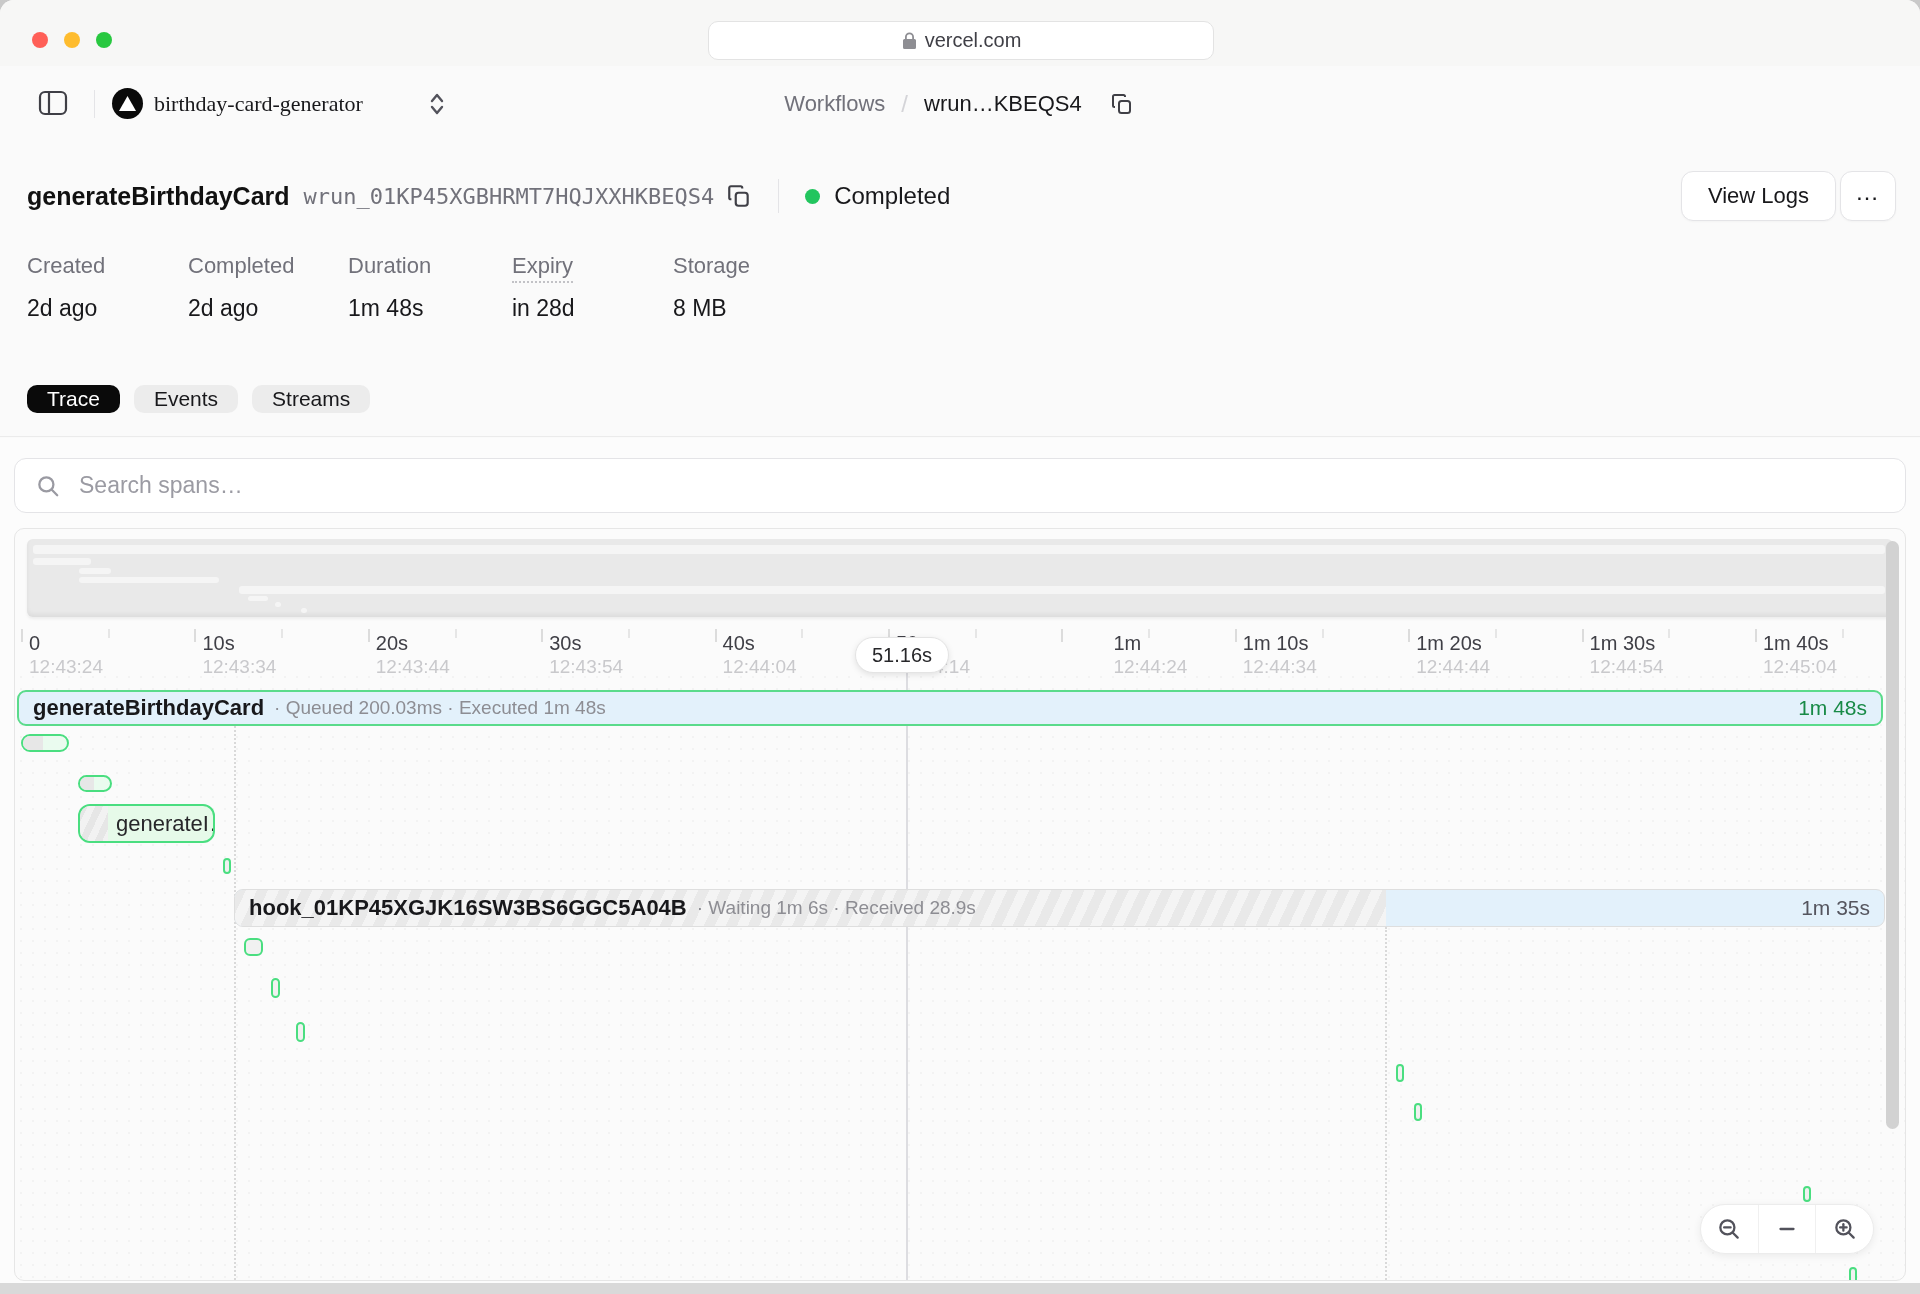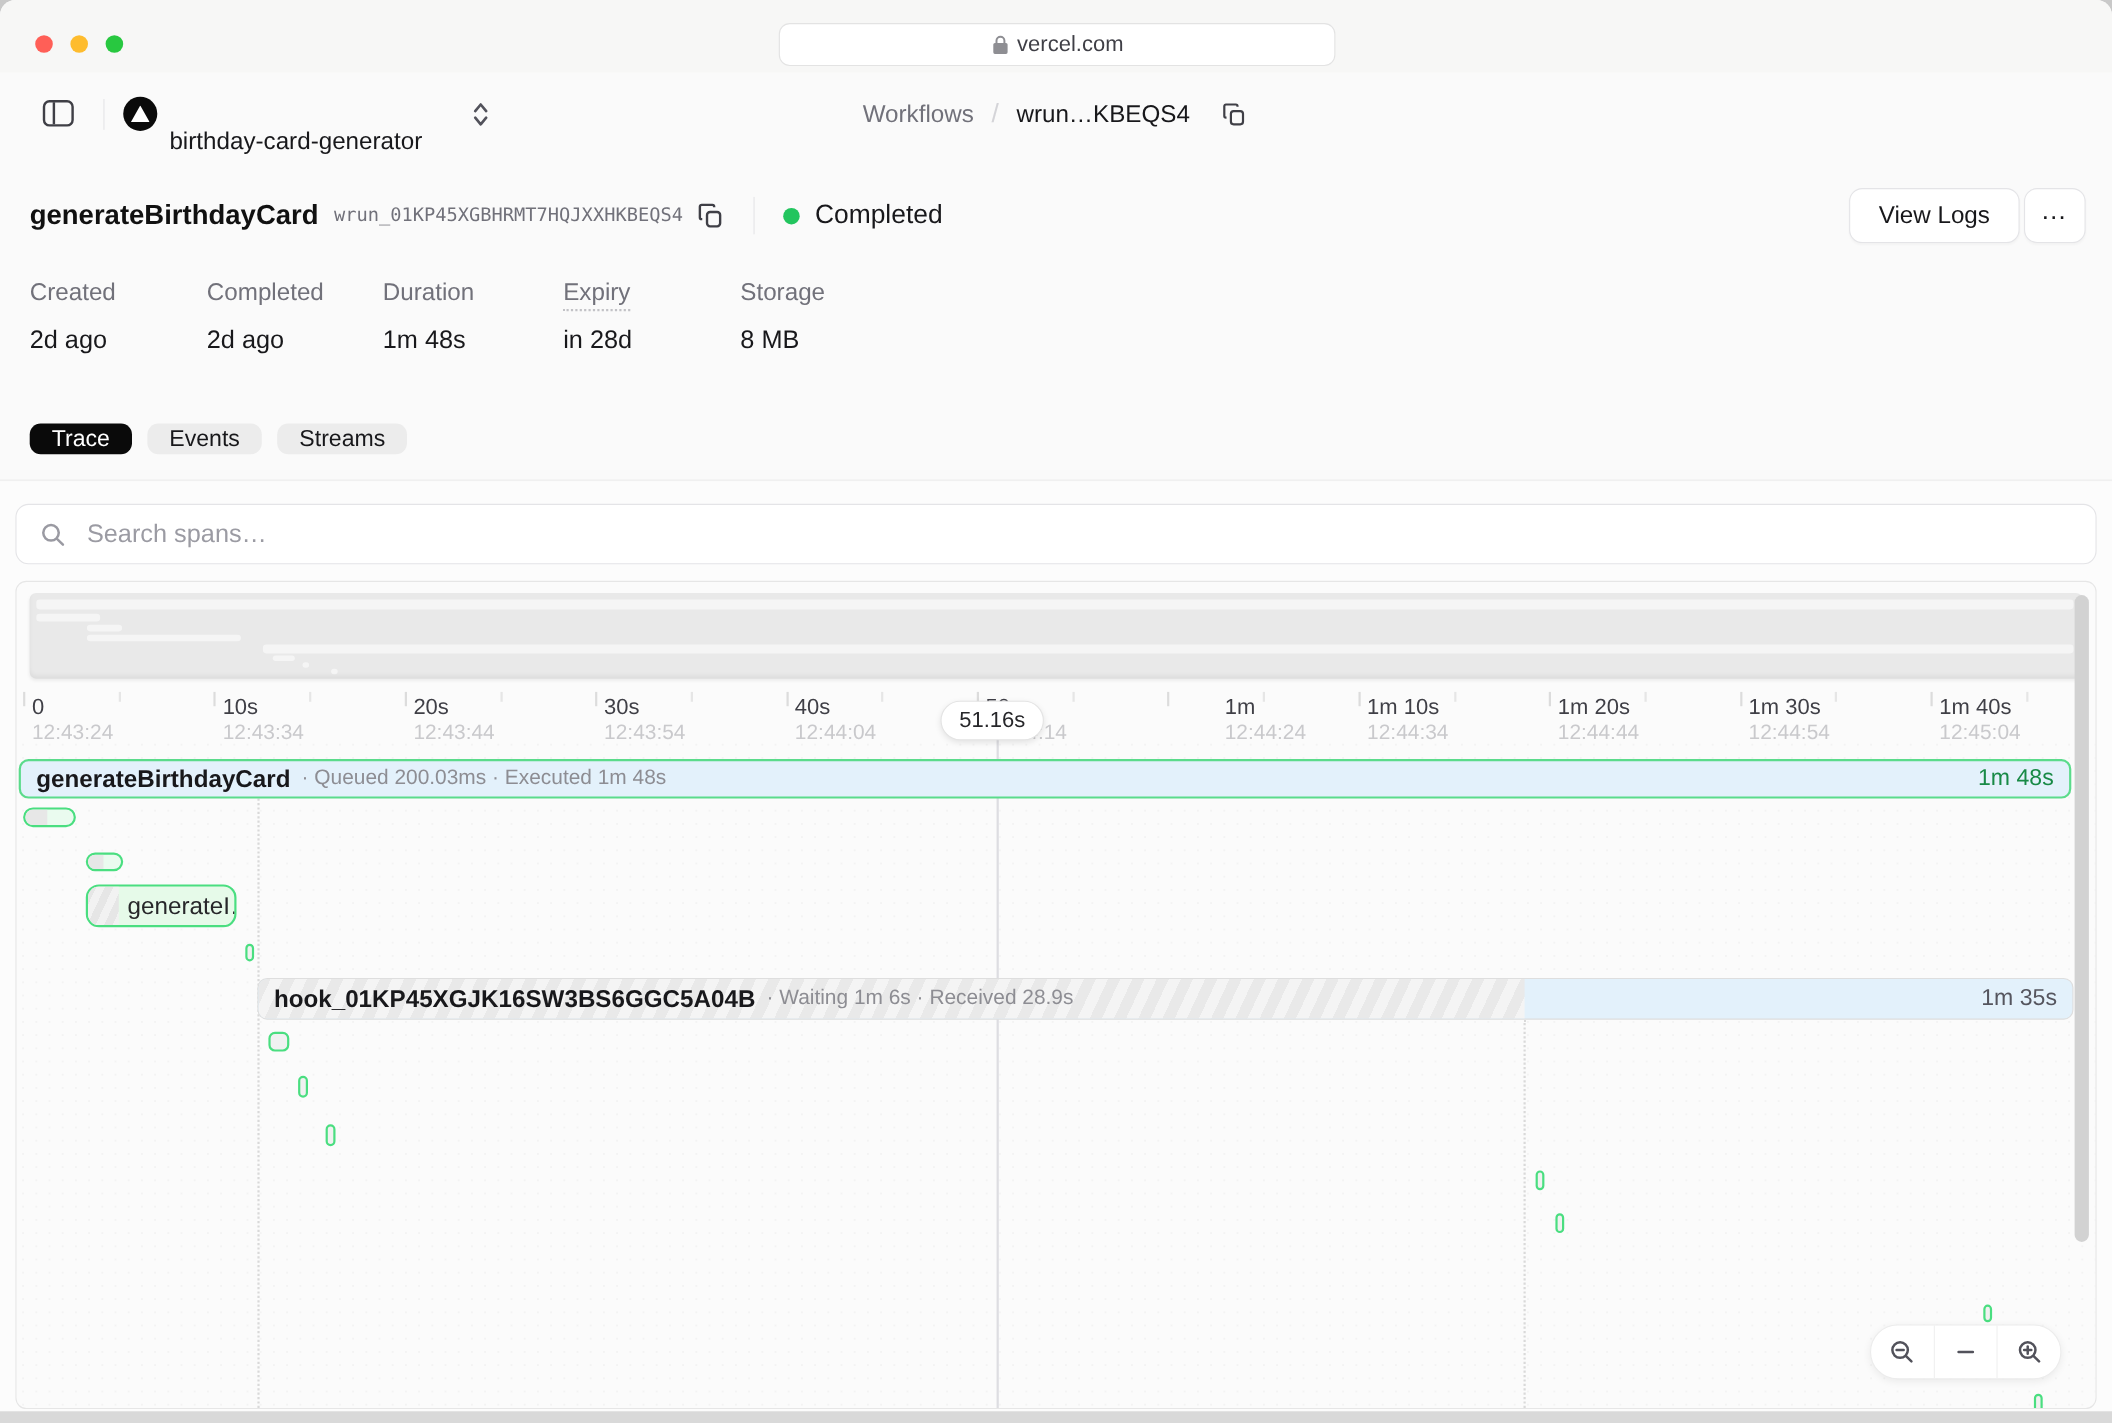--- a/index.html
+++ b/index.html
@@ -18,34 +18,34 @@
   .dot.green{left:96px;background:#28c840;}
   .urlbar{position:absolute;left:708px;top:21px;width:506px;height:39px;background:#fff;
     border:1px solid #e3e3e3;border-radius:10px;display:flex;align-items:center;justify-content:center;
     gap:7px;font-size:20px;color:#3f3f46;}
   
   .nav{position:absolute;left:0;top:66px;width:100%;height:75px;background:#fafafa;}
   .sidebar-btn{position:absolute;left:38px;top:23px;width:30px;height:28px;cursor:pointer;}
   .nav-sep{position:absolute;left:94px;top:24px;width:1px;height:28px;background:#e4e4e7;}
   .logo{position:absolute;left:112px;top:22px;width:31px;height:31px;border-radius:50%;background:#0a0a0a;
     display:flex;align-items:center;justify-content:center;}
-  .project{position:absolute;left:154px;top:0;height:75px;display:flex;align-items:flex-end;
-    font-size:22px;font-weight:500;color:#18181b;}
+  .project{position:absolute;left:154px;top:0;height:75px;display:flex;align-items:center;
+    font-size:22px;font-weight:500;color:#18181b;font-family:Liberation Serif, serif;}
   .chevrons{position:absolute;left:424px;top:24px;width:26px;height:28px;}
   .breadcrumb{position:absolute;left:0;top:0;width:100%;height:75px;display:flex;align-items:center;
     justify-content:center;gap:16px;font-size:22px;}
   .bc-section{color:#71717a;}
   .bc-sep{color:#d4d4d8;font-size:24px;}
   .bc-run{color:#18181b;font-weight:500;}
   
   .runheader{position:absolute;left:0;top:141px;width:100%;height:296px;background:#fafafa;
     border-bottom:1px solid #ebebeb;}
   .title-row{position:absolute;left:27px;top:30px;height:50px;display:flex;align-items:center;}
   .run-title{font-size:25px;font-weight:600;color:#111;}
-  .run-id{font-family:"DejaVu Sans Mono","Liberation Mono",monospace;font-size:17px;color:#71717a;margin-left:14px;}
+  .run-id{font-family:"DejaVu Sans Mono","Liberation Mono",monospace;font-size:22px;color:#71717a;margin-left:14px;}
   .copy-btn{margin-left:12px;width:26px;height:26px;cursor:pointer;display:flex;align-items:center;}
   .title-sep{width:1px;height:34px;background:#e4e4e7;margin:0 26px;}
   .status-dot{width:15px;height:15px;border-radius:50%;background:#22c55e;margin-right:14px;}
   .status-text{font-size:24px;color:#18181b;}
   .hdr-actions{position:absolute;right:24px;top:30px;display:flex;gap:4px;}
   .btn{height:50px;background:#fff;border:1px solid #e4e4e7;border-radius:12px;display:flex;
     align-items:center;justify-content:center;font-size:22px;font-weight:500;color:#18181b;cursor:pointer;
     box-shadow:0 1px 2px rgba(0,0,0,.03);}
   .btn.viewlogs{padding:0 26px;}
   .btn.more{width:56px;font-size:24px;letter-spacing:2px;padding-bottom:8px;}

